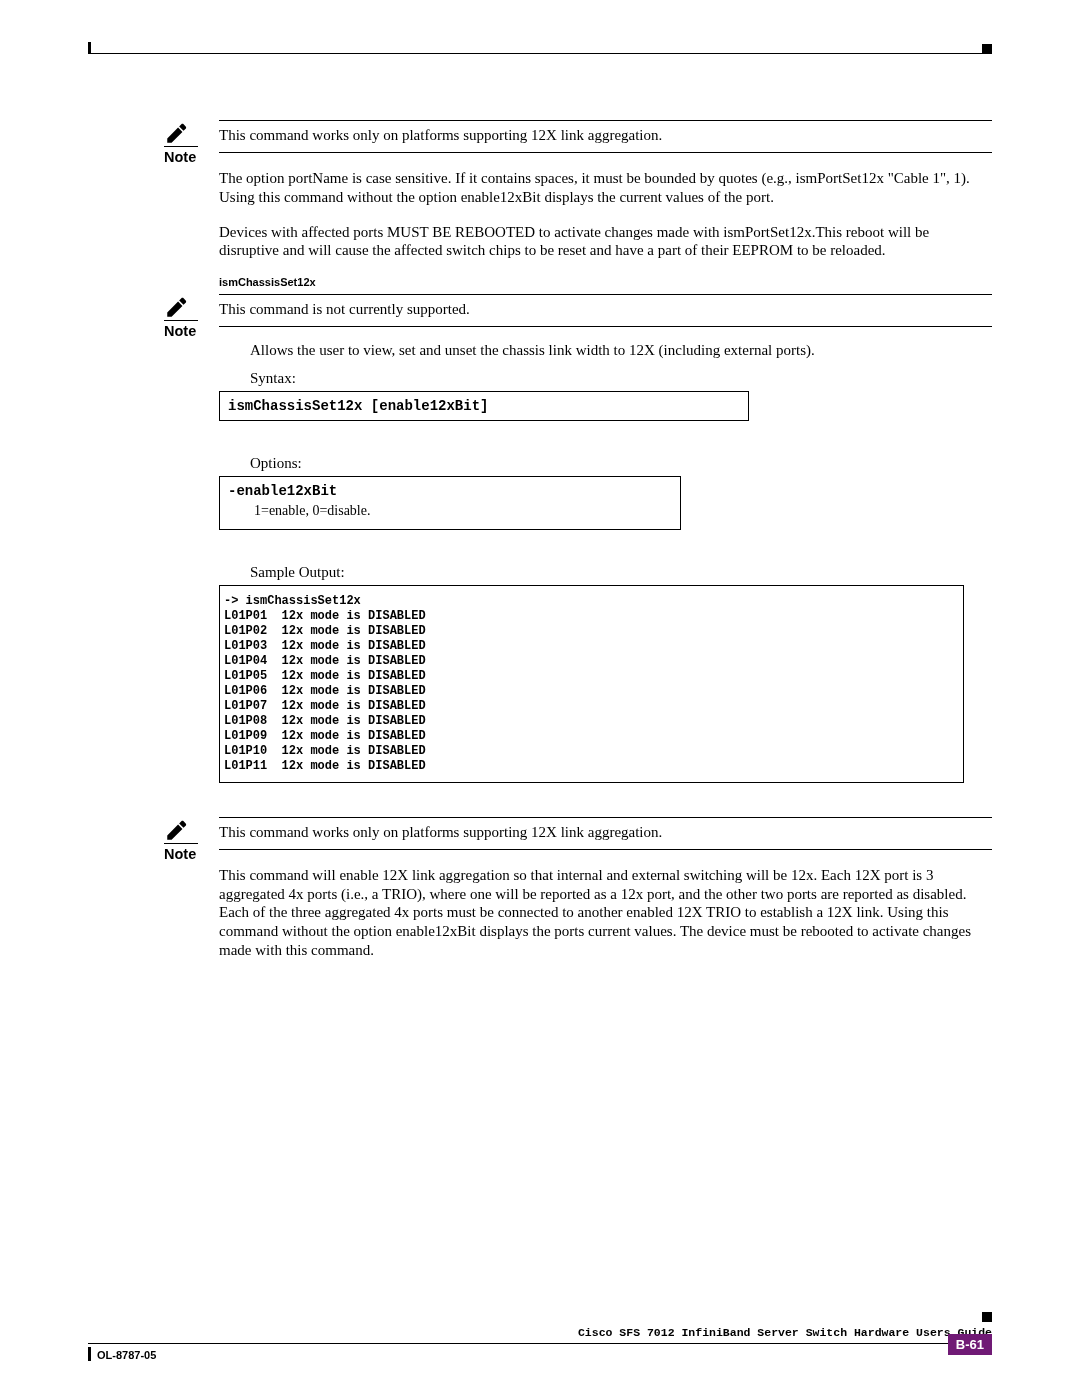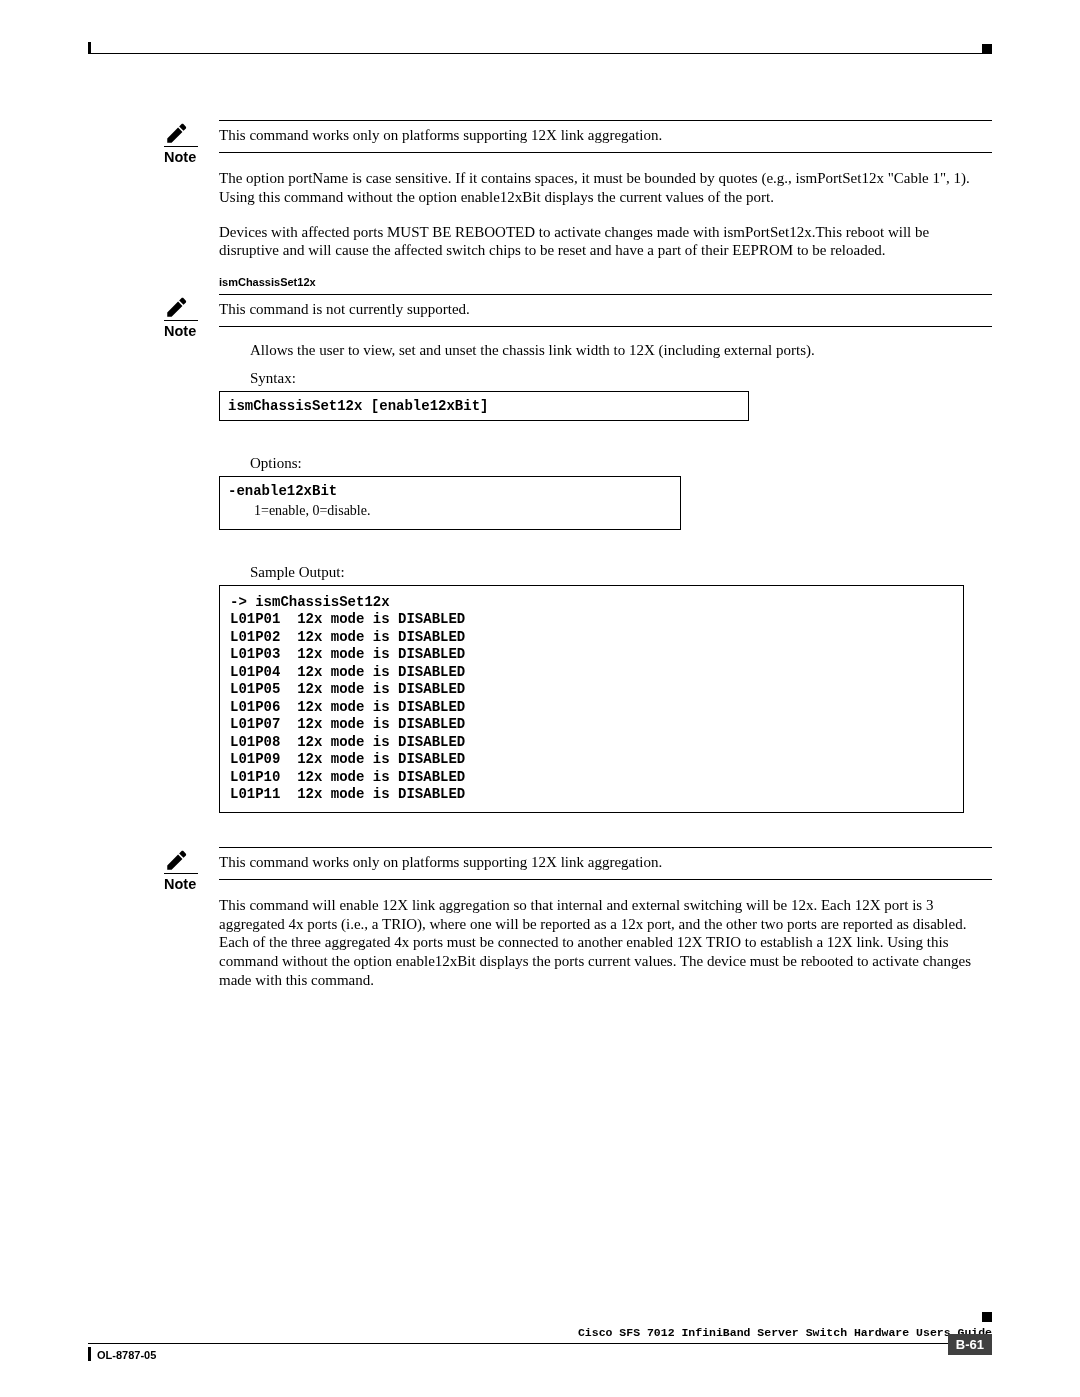--- a/index.html
+++ b/index.html
@@ -138,24 +138,24 @@
     font-size: 14px;
   }
   .options-box .opt-desc {
     margin-left: 26px;
     margin-top: 4px;
     font-size: 14px;
   }
   .sample-box {
     margin-left: 55px;
     border: 1px solid #000;
-    padding: 8px 10px;
+    padding: 8px 4px;
     font-family: 'Courier New', Courier, monospace;
     font-weight: bold;
-    font-size: 14px;
+    font-size: 12px;
     line-height: 1.25;
     white-space: pre;
     width: 745px;
     box-sizing: border-box;
   }
   .gap { height: 24px; }
   .gap-lg { height: 34px; }
 
   .footer {
     position: absolute;
@@ -190,21 +190,21 @@
   }
   .footer-title {
     font-family: Liberation Mono, monospace;
     font-weight: bold;
     font-size: 11.5px;
     text-align: right;
     margin-bottom: 4px;
   }
   .page-num {
     display: inline-block;
-    background: #404040;
+    background: #701a75;
     color: #fff;
     font-family: Arial, Helvetica, sans-serif;
     font-weight: bold;
     font-size: 13px;
     padding: 3px 8px;
   }
   .footer-right-box {
     position: absolute;
     right: 0;
     top: 8px;

